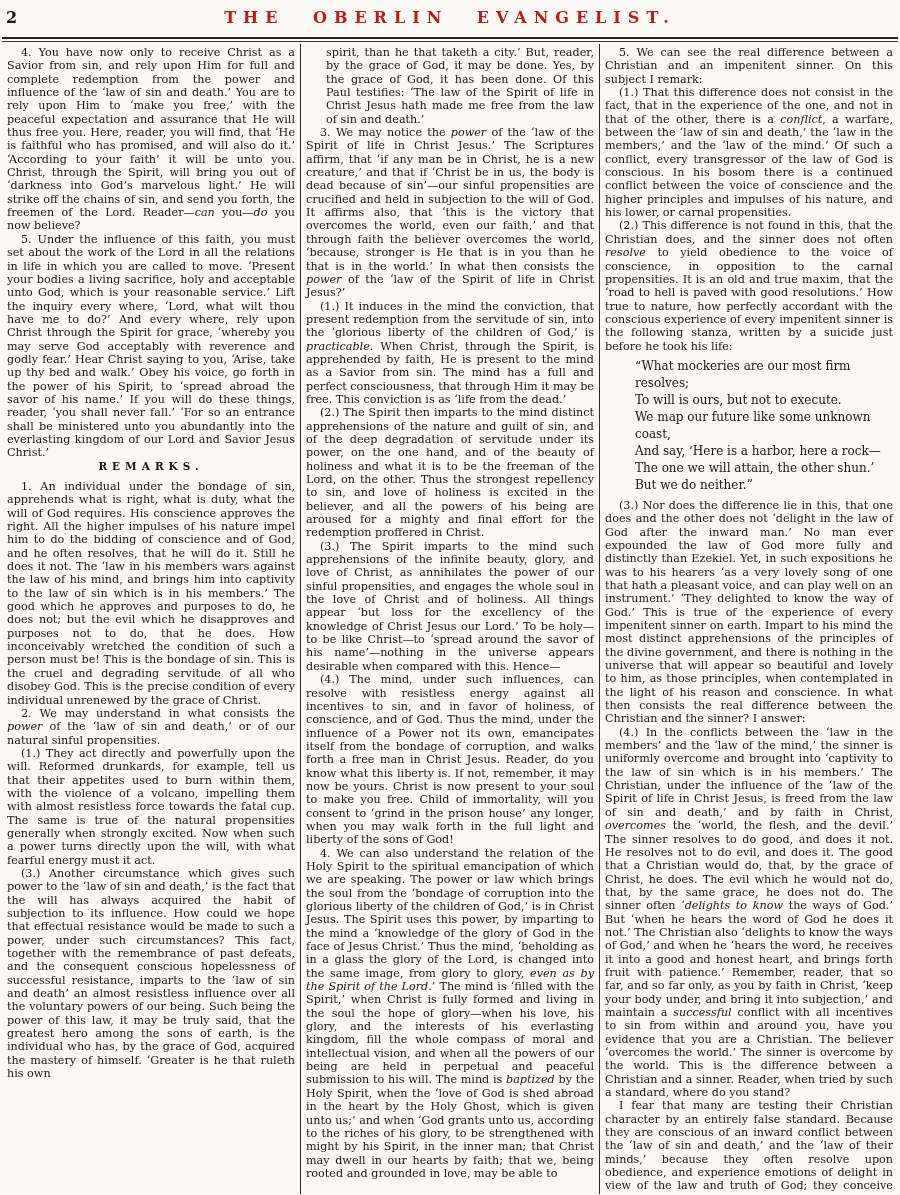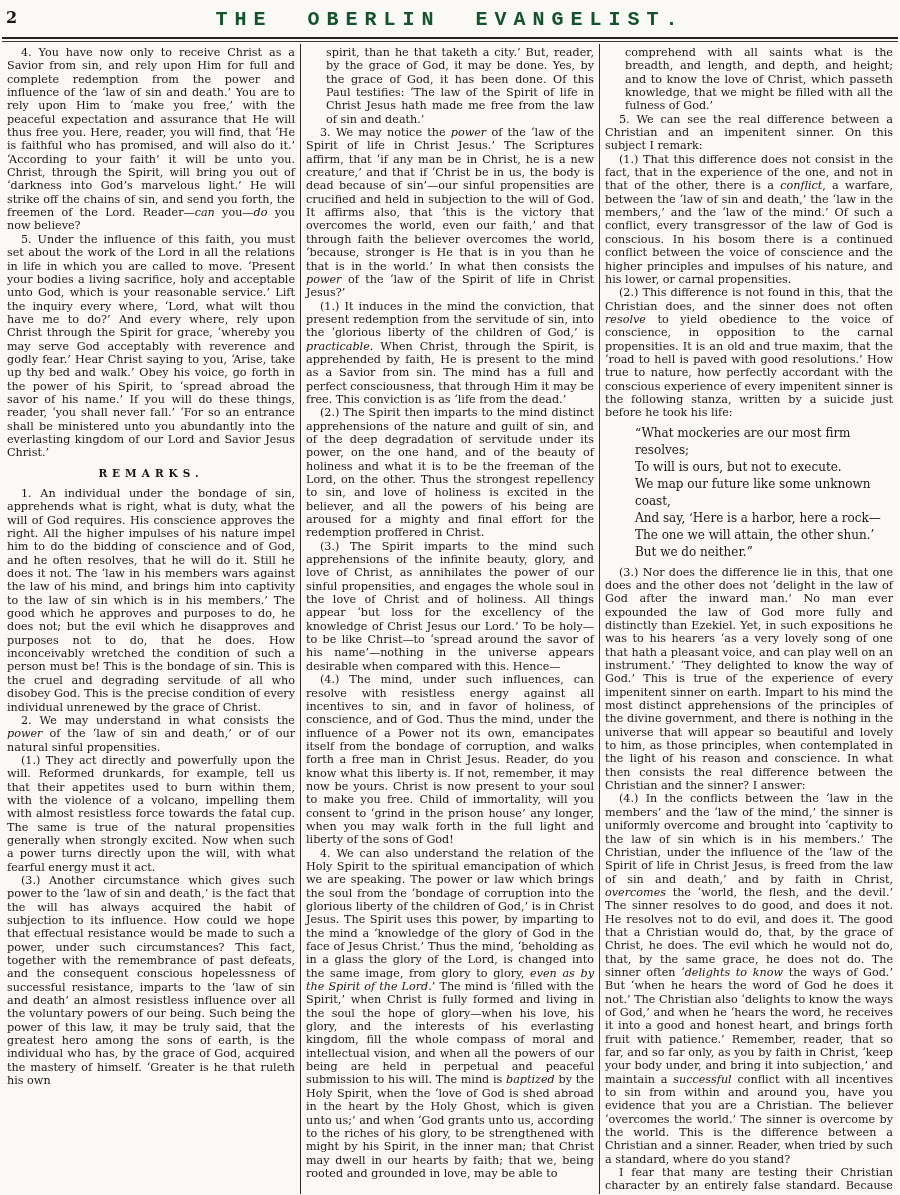--- a/index.html
+++ b/index.html
@@ -11,25 +11,24 @@
     overflow:hidden;
   }
   .page{width:900px;height:1195px;position:relative;background:#faf9f5;}
   .header{position:relative;height:30px;padding-top:4px;}
   .pagenum{
     position:absolute;left:6px;top:8px;
     font-size:16px;font-weight:bold;
   }
   .masthead{
     text-align:center;
-    font-size:20px;font-weight:bold;
+    font-size:16px;font-weight:bold;
     letter-spacing:7px;word-spacing:16px;
     padding-top:4px;
-    color:#14532d;
-    font-family:Liberation Mono, monospace;
+    color:#b91c1c;
   }
   .rule{
     margin:3px 2px 0 2px;
     border-top:2.5px solid #23221f;
     border-bottom:1px solid #3a3833;
     height:2px;
   }
   .cols{
     display:flex;
     margin:2px 2px 0 2px;
@@ -46,21 +45,21 @@
     hyphens:none;
   }
   .col.mid{border-left:1px solid #2c2a26;}
   .block{margin:0;}
   .block.p{text-indent:14px;}
   .block.pc{text-indent:0;margin-left:20px;}
   .block.heading{
     text-align:center;text-indent:0;
     font-size:10.5px;font-weight:bold;
     letter-spacing:5px;
-    margin:7px 0 7px 0;
+    margin:0 0 7px 0;
   }
   .block.verse{
     font-size:12px;
     line-height:17px;
     text-align:left;text-indent:0;
     margin:5px 0 5px 30px;
   }
   .block i{font-style:italic;}
 </style>
 </head>
@@ -85,21 +84,20 @@
     <div class="col mid">
         <div class="block pc">spirit, than he that taketh a city.’ But, reader, by the grace of God, it may be done. Yes, by the grace of God, it has been done. Of this Paul testifies: ‘The law of the Spirit of life in Christ Jesus hath made me free from the law of sin and death.’</div>
         <div class="block p">3. We may notice the <i>power</i> of the ‘law of the Spirit of life in Christ Jesus.’ The Scriptures affirm, that ‘if any man be in Christ, he is a new creature,’ and that if ‘Christ be in us, the body is dead because of sin’—our sinful propensities are crucified and held in subjection to the will of God. It affirms also, that ‘this is the victory that overcomes the world, even our faith,’ and that through faith the believer overcomes the world, ‘because, stronger is He that is in you than he that is in the world.’ In what then consists the <i>power</i> of the ‘law of the Spirit of life in Christ Jesus?’</div>
         <div class="block p">(1.) It induces in the mind the conviction, that present redemption from the servitude of sin, into the ‘glorious liberty of the children of God,’ is <i>practicable</i>. When Christ, through the Spirit, is apprehended by faith, He is present to the mind as a Savior from sin. The mind has a full and perfect consciousness, that through Him it may be free. This conviction is as ‘life from the dead.’</div>
         <div class="block p">(2.) The Spirit then imparts to the mind distinct apprehensions of the nature and guilt of sin, and of the deep degradation of servitude under its power, on the one hand, and of the beauty of holiness and what it is to be the freeman of the Lord, on the other. Thus the strongest repellency to sin, and love of holiness is excited in the believer, and all the powers of his being are aroused for a mighty and final effort for the redemption proffered in Christ.</div>
         <div class="block p">(3.) The Spirit imparts to the mind such apprehensions of the infinite beauty, glory, and love of Christ, as annihilates the power of our sinful propensities, and engages the whole soul in the love of Christ and of holiness. All things appear ‘but loss for the excellency of the knowledge of Christ Jesus our Lord.’ To be holy—to be like Christ—to ‘spread around the savor of his name’—nothing in the universe appears desirable when compared with this. Hence—</div>
         <div class="block p">(4.) The mind, under such influences, can resolve with resistless energy against all incentives to sin, and in favor of holiness, of conscience, and of God. Thus the mind, under the influence of a Power not its own, emancipates itself from the bondage of corruption, and walks forth a free man in Christ Jesus. Reader, do you know what this liberty is. If not, remember, it may now be yours. Christ is now present to your soul to make you free. Child of immortality, will you consent to ‘grind in the prison house’ any longer, when you may walk forth in the full light and liberty of the sons of God!</div>
         <div class="block p">4. We can also understand the relation of the Holy Spirit to the spiritual emancipation of which we are speaking. The power or law which brings the soul from the ‘bondage of corruption into the glorious liberty of the children of God,’ is in Christ Jesus. The Spirit uses this power, by imparting to the mind a ‘knowledge of the glory of God in the face of Jesus Christ.’ Thus the mind, ‘beholding as in a glass the glory of the Lord, is changed into the same image, from glory to glory, <i>even as by the Spirit of the Lord</i>.’ The mind is ‘filled with the Spirit,’ when Christ is fully formed and living in the soul the hope of glory—when his love, his glory, and the interests of his everlasting kingdom, fill the whole compass of moral and intellectual vision, and when all the powers of our being are held in perpetual and peaceful submission to his will. The mind is <i>baptized</i> by the Holy Spirit, when the ‘love of God is shed abroad in the heart by the Holy Ghost, which is given unto us;’ and when ‘God grants unto us, according to the riches of his glory, to be strengthened with might by his Spirit, in the inner man; that Christ may dwell in our hearts by faith; that we, being rooted and grounded in love, may be able to</div>
       </div>
     <div class="col mid">
-        <div class="block pc">comprehend with all saints what is the breadth, and length, and depth, and height; and to know the love of Christ, which passeth knowledge, that we might be filled with all the fulness of God.’</div>
         <div class="block p">5. We can see the real difference between a Christian and an impenitent sinner. On this subject I remark:</div>
         <div class="block p">(1.) That this difference does not consist in the fact, that in the experience of the one, and not in that of the other, there is a <i>conflict</i>, a warfare, between the ‘law of sin and death,’ the ‘law in the members,’ and the ‘law of the mind.’ Of such a conflict, every transgressor of the law of God is conscious. In his bosom there is a continued conflict between the voice of conscience and the higher principles and impulses of his nature, and his lower, or carnal propensities.</div>
         <div class="block p">(2.) This difference is not found in this, that the Christian does, and the sinner does not often <i>resolve</i> to yield obedience to the voice of conscience, in opposition to the carnal propensities. It is an old and true maxim, that the ‘road to hell is paved with good resolutions.’ How true to nature, how perfectly accordant with the conscious experience of every impenitent sinner is the following stanza, written by a suicide just before he took his life:</div>
         <div class="block verse">“What mockeries are our most firm resolves;<br>To will is ours, but not to execute.<br>We map our future like some unknown coast,<br>And say, ‘Here is a harbor, here a rock—<br>The one we will attain, the other shun.’<br>But we do neither.”</div>
         <div class="block p">(3.) Nor does the difference lie in this, that one does and the other does not ‘delight in the law of God after the inward man.’ No man ever expounded the law of God more fully and distinctly than Ezekiel. Yet, in such expositions he was to his hearers ‘as a very lovely song of one that hath a pleasant voice, and can play well on an instrument.’ ‘They delighted to know the way of God.’ This is true of the experience of every impenitent sinner on earth. Impart to his mind the most distinct apprehensions of the principles of the divine government, and there is nothing in the universe that will appear so beautiful and lovely to him, as those principles, when contemplated in the light of his reason and conscience. In what then consists the real difference between the Christian and the sinner? I answer:</div>
         <div class="block p">(4.) In the conflicts between the ‘law in the members’ and the ‘law of the mind,’ the sinner is uniformly overcome and brought into ‘captivity to the law of sin which is in his members.’ The Christian, under the influence of the ‘law of the Spirit of life in Christ Jesus, is freed from the law of sin and death,’ and by faith in Christ, <i>overcomes</i> the ‘world, the flesh, and the devil.’ The sinner resolves to do good, and does it not. He resolves not to do evil, and does it. The good that a Christian would do, that, by the grace of Christ, he does. The evil which he would not do, that, by the same grace, he does not do. The sinner often ‘<i>delights to know</i> the ways of God.’ But ‘when he hears the word of God he does it not.’ The Christian also ‘delights to know the ways of God,’ and when he ‘hears the word, he receives it into a good and honest heart, and brings forth fruit with patience.’ Remember, reader, that so far, and so far only, as you by faith in Christ, ‘keep your body under, and bring it into subjection,’ and maintain a <i>successful</i> conflict with all incentives to sin from within and around you, have you evidence that you are a Christian. The believer ‘overcomes the world.’ The sinner is overcome by the world. This is the difference between a Christian and a sinner. Reader, when tried by such a standard, where do you stand?</div>
         <div class="block p">I fear that many are testing their Christian character by an entirely false standard. Because they are conscious of an inward conflict between the ‘law of sin and death,’ and the ‘law of their minds,’ because they often resolve upon obedience, and experience emotions of delight in view of the law and truth of God; they conceive that they must be Christians, though they are also conscious that</div>
       </div>
   </div>
 </div>

